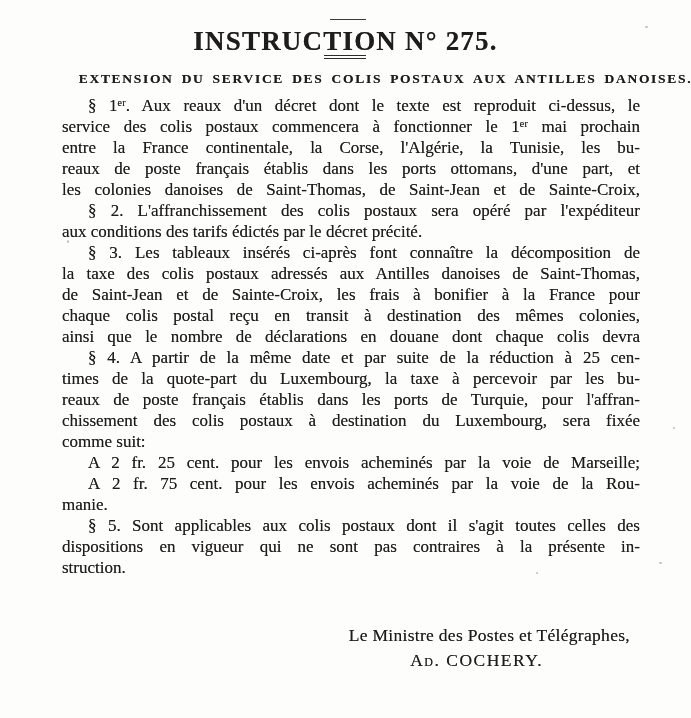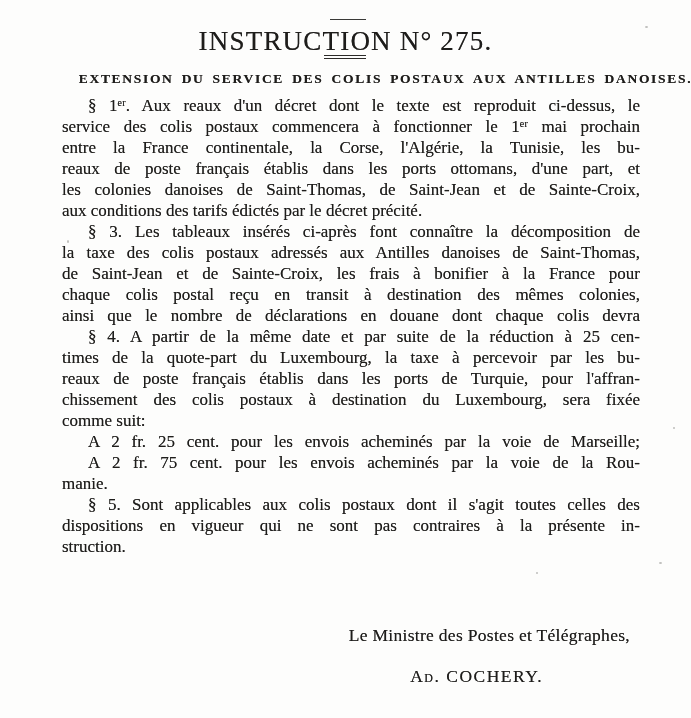--- a/index.html
+++ b/index.html
@@ -23,21 +23,21 @@
     left: 330px; top: 19px;
     width: 36px; height: 0;
     border-top: 1.5px solid #3a3a38;
   }
   .doc-title {
     position: absolute;
     left: 0; top: 26px;
     width: 691px;
     text-align: center;
     font-size: 27px;
-    font-weight: normal;
+    font-weight: bold;
     letter-spacing: 1.2px;
     white-space: nowrap;
   }
   .title-underline {
     position: absolute;
     left: 324px; top: 55px;
     width: 42px; height: 2px;
     border-top: 1.3px solid #2c2b29;
     border-bottom: 1.3px solid #2c2b29;
   }
@@ -77,21 +77,20 @@
   }
   .signature-name {
     position: absolute;
     left: 0; top: 650px;
     width: 543px;
     text-align: right;
     font-size: 17.5px;
     font-variant: small-caps;
     letter-spacing: 1.5px;
     white-space: nowrap;
-    margin-top: 16px;
   }
   
   .speck {
     position: absolute;
     background: #8d8d88;
     border-radius: 50%;
     opacity: .55;
   }
   .speck.s1 { left: 645px; top: 26px;  width: 3px; height: 2px; }
   .speck.s2 { left: 673px; top: 427px; width: 2px; height: 2px; }
@@ -113,20 +112,21 @@
   <div class="doc-subtitle">EXTENSION DU SERVICE DES COLIS POSTAUX AUX ANTILLES DANOISES.</div>
 
   <div class="body-text">
 
     <div class="line indent">§ 1ᵉʳ. Aux reaux d'un décret dont le texte est reproduit ci-dessus, le</div>
     <div class="line">service des colis postaux commencera à fonctionner le 1ᵉʳ mai prochain</div>
     <div class="line">entre la France continentale, la Corse, l'Algérie, la Tunisie, les bu-</div>
     <div class="line">reaux de poste français établis dans les ports ottomans, d'une part, et</div>
     <div class="line">les colonies danoises de Saint-Thomas, de Saint-Jean et de Sainte-Croix,</div>
 
+    <div class="line indent">§ 2. L'affranchissement des colis postaux sera opéré par l'expéditeur</div>
     <div class="line last">aux conditions des tarifs édictés par le décret précité.</div>
 
     <div class="line indent">§ 3. Les tableaux insérés ci-après font connaître la décomposition de</div>
     <div class="line">la taxe des colis postaux adressés aux Antilles danoises de Saint-Thomas,</div>
     <div class="line">de Saint-Jean et de Sainte-Croix, les frais à bonifier à la France pour</div>
     <div class="line">chaque colis postal reçu en transit à destination des mêmes colonies,</div>
     <div class="line">ainsi que le nombre de déclarations en douane dont chaque colis devra</div>
 
     <div class="line indent">§ 4. A partir de la même date et par suite de la réduction à 25 cen-</div>
     <div class="line">times de la quote-part du Luxembourg, la taxe à percevoir par les bu-</div>

